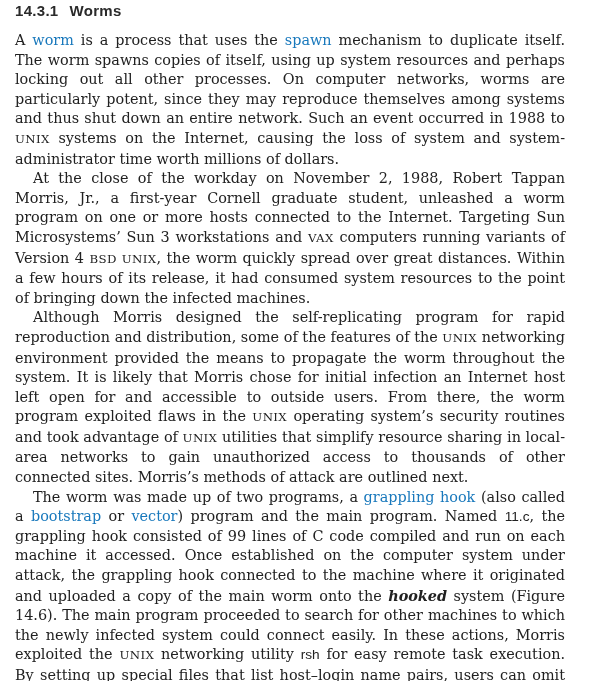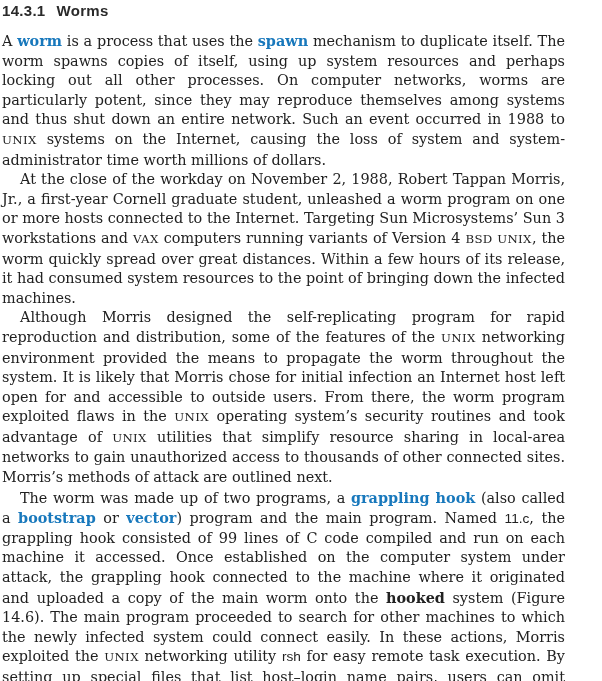--- a/index.html
+++ b/index.html
@@ -15,21 +15,21 @@
   body {
     width: 602px;
     height: 681px;
     background: var(--bg-color);
     overflow: hidden;
   }
   .page {
     box-sizing: border-box;
     width: 570px;
     height: 681px;
-    padding: 2px 5px 0 2px;
+    padding: 2px 5px 0 15px;
   }
   .section-heading {
     font-family: "Liberation Sans", sans-serif;
     font-weight: bold;
     font-size: 15px;
     line-height: 18px;
     color: var(--heading-color);
     letter-spacing: 0.3px;
     margin: 0 0 11px 0;
   }
@@ -44,31 +44,32 @@
   }
   .body-text p {
     margin: 0;
     text-align: justify;
   }
   .body-text p.indent {
     text-indent: 18px;
   }
   .term {
     color: var(--term-color);
-    font-weight: bold;
+    font-weight: normal;
   }
   .sc {
     font-size: 0.82em;
     letter-spacing: 0.03em;
   }
   .mono {
     font-family: Liberation Sans, sans-serif;
     font-size: 0.95em;
   }
   .bi {
+    font-style: italic;
     font-weight: bold;
   }
 </style>
 </head>
 <body>
 
 <div class="page">
   <h3 class="section-heading"><span class="num">14.3.1</span><span>Worms</span></h3>
   <div class="body-text">
       <p><span>A </span><span class="term">worm</span><span> is a process that uses the </span><span class="term">spawn</span><span> mechanism to duplicate itself. The worm spawns copies of itself, using up system resources and perhaps locking out all other processes. On computer networks, worms are particularly potent, since they may reproduce themselves among systems and thus shut down an entire network. Such an event occurred in 1988 to </span><span class="sc">UNIX</span><span> systems on the Internet, causing the loss of system and system-administrator time worth millions of dollars.</span></p>

